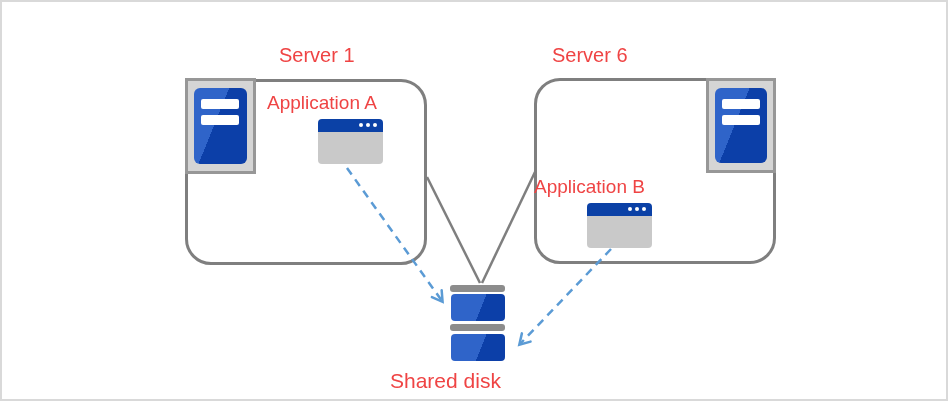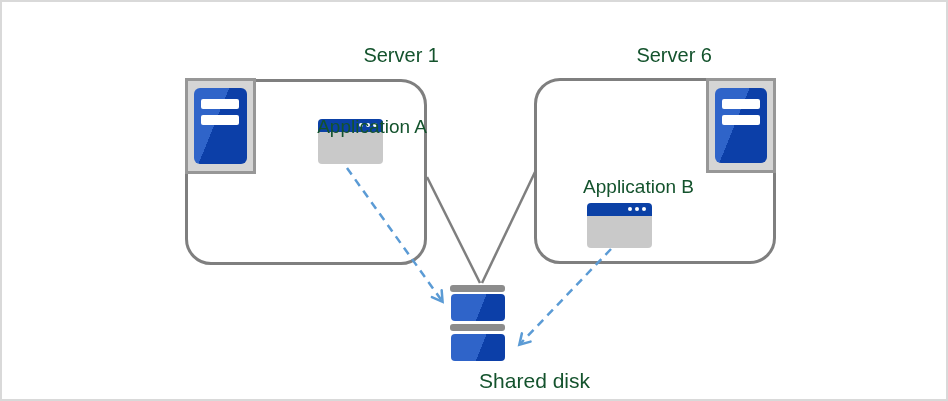--- a/index.html
+++ b/index.html
@@ -22,28 +22,28 @@
     border-radius: 26px;
     background: #ffffff;
     z-index: 1;
   }
   #server1-box { left: 183px; top: 77px; width: 242px; height: 186px; }
   #server2-box { left: 532px; top: 76px; width: 242px; height: 186px; }
 
   
   .diagram-label {
     position: absolute;
-    color: #14532d;
-    text-align: right;
+    color: #ef4444;
+    text-align: left;
     z-index: 4;
     white-space: nowrap;
   }
   #server1-label { left: 277px; top: 42px; width: 160px; font-size: 20px; }
   #server2-label { left: 550px; top: 42px; width: 160px; font-size: 20px; }
-  #appA-label    { left: 265px; top: 90px;  width: 160px; font-size: 19px; margin-top: 24px; }
+  #appA-label    { left: 265px; top: 90px;  width: 160px; font-size: 19px; }
   #appB-label    { left: 532px; top: 174px; width: 160px; font-size: 19px; }
   #disk-label    { left: 388px; top: 367px; width: 200px; font-size: 21px; }
 
   
   .tower-frame {
     position: absolute;
     box-sizing: border-box;
     background: #D5D5D5;
     border: 3px solid #979797;
     z-index: 2;

